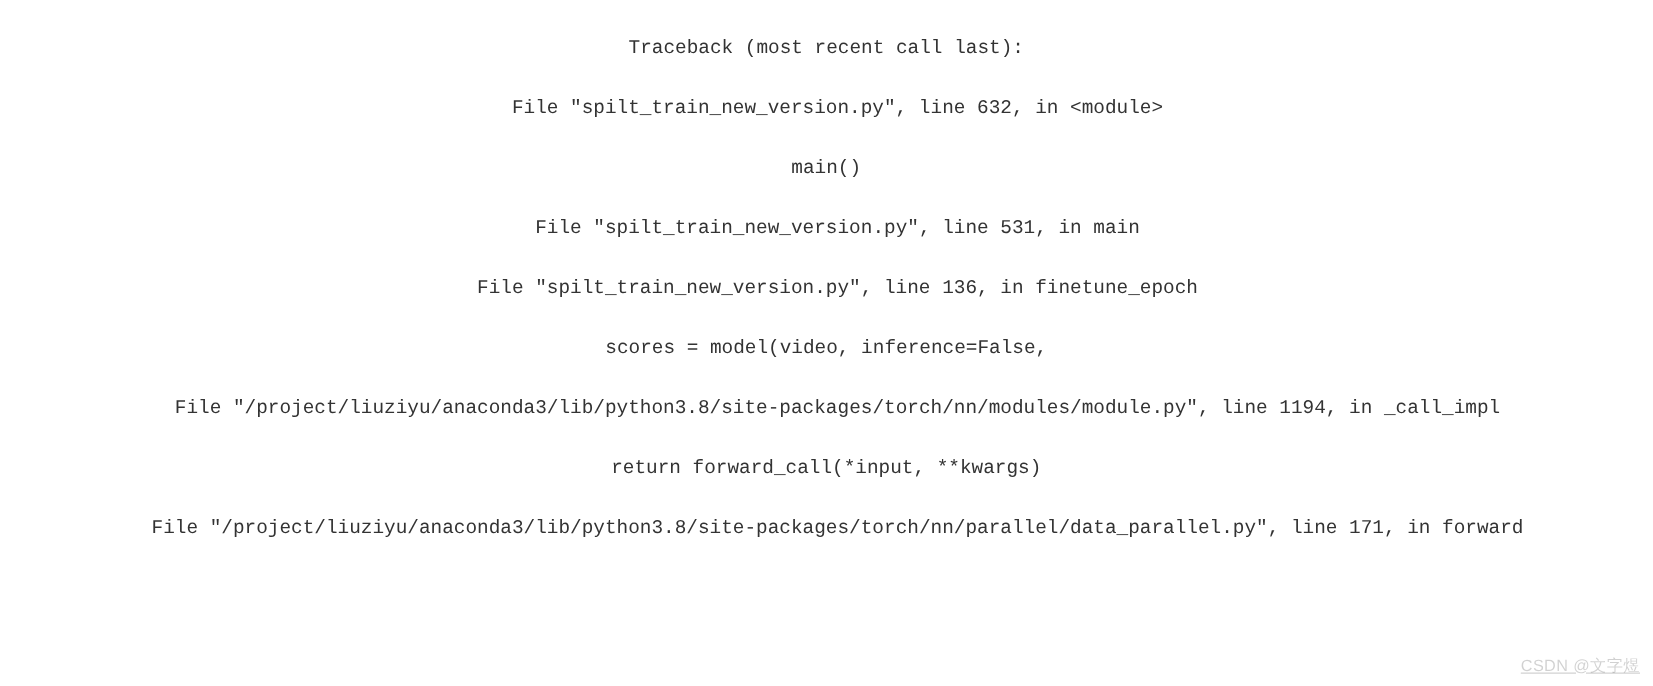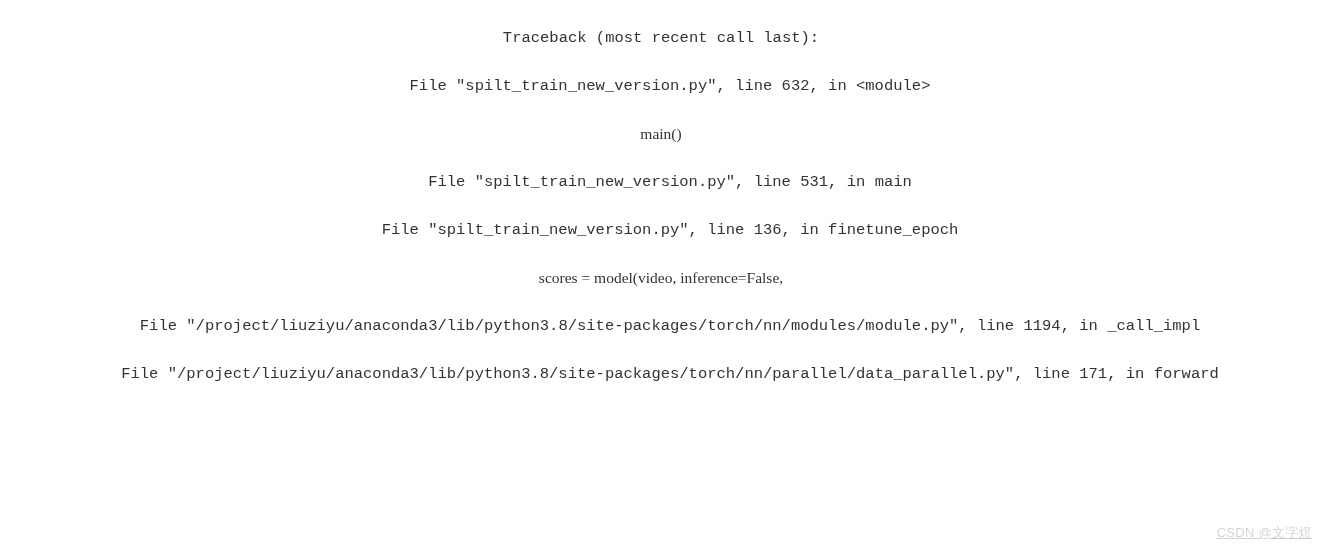--- a/index.html
+++ b/index.html
@@ -23,21 +23,20 @@
       padding: 2px 0 0 0;
     }
     .line {
       display: block;
       text-align: center;
     }
     .indent1 {
       padding-left: 18px;
     }
     .indent2 {
-      font-family: Liberation Serif, serif;
     }
     .watermark {
       position: absolute;
       bottom: 6px;
       right: 10px;
       font-family: Arial, sans-serif;
       font-size: 13px;
       color: rgba(0,0,0,0.18);
       letter-spacing: 0.3px;
       text-decoration: underline;
@@ -47,20 +46,21 @@
 <body>
 
 <div class="traceback">
 <span class="line">Traceback (most recent call last):</span>
 <span class="line indent1">File "spilt_train_new_version.py", line 632, in &lt;module&gt;</span>
 <span class="line indent2">main()</span>
 <span class="line indent1">File "spilt_train_new_version.py", line 531, in main</span>
 <span class="line indent1">File "spilt_train_new_version.py", line 136, in finetune_epoch</span>
 <span class="line indent2">scores = model(video, inference=False,</span>
 <span class="line indent1">File "/project/liuziyu/anaconda3/lib/python3.8/site-packages/torch/nn/modules/module.py", line 1194, in _call_impl</span>
+<span class="line indent2">return forward_call(*input, **kwargs)</span>
 <span class="line indent1">File "/project/liuziyu/anaconda3/lib/python3.8/site-packages/torch/nn/parallel/data_parallel.py", line 171, in forward</span>
 
 
 
 
 
 
 
 
 

